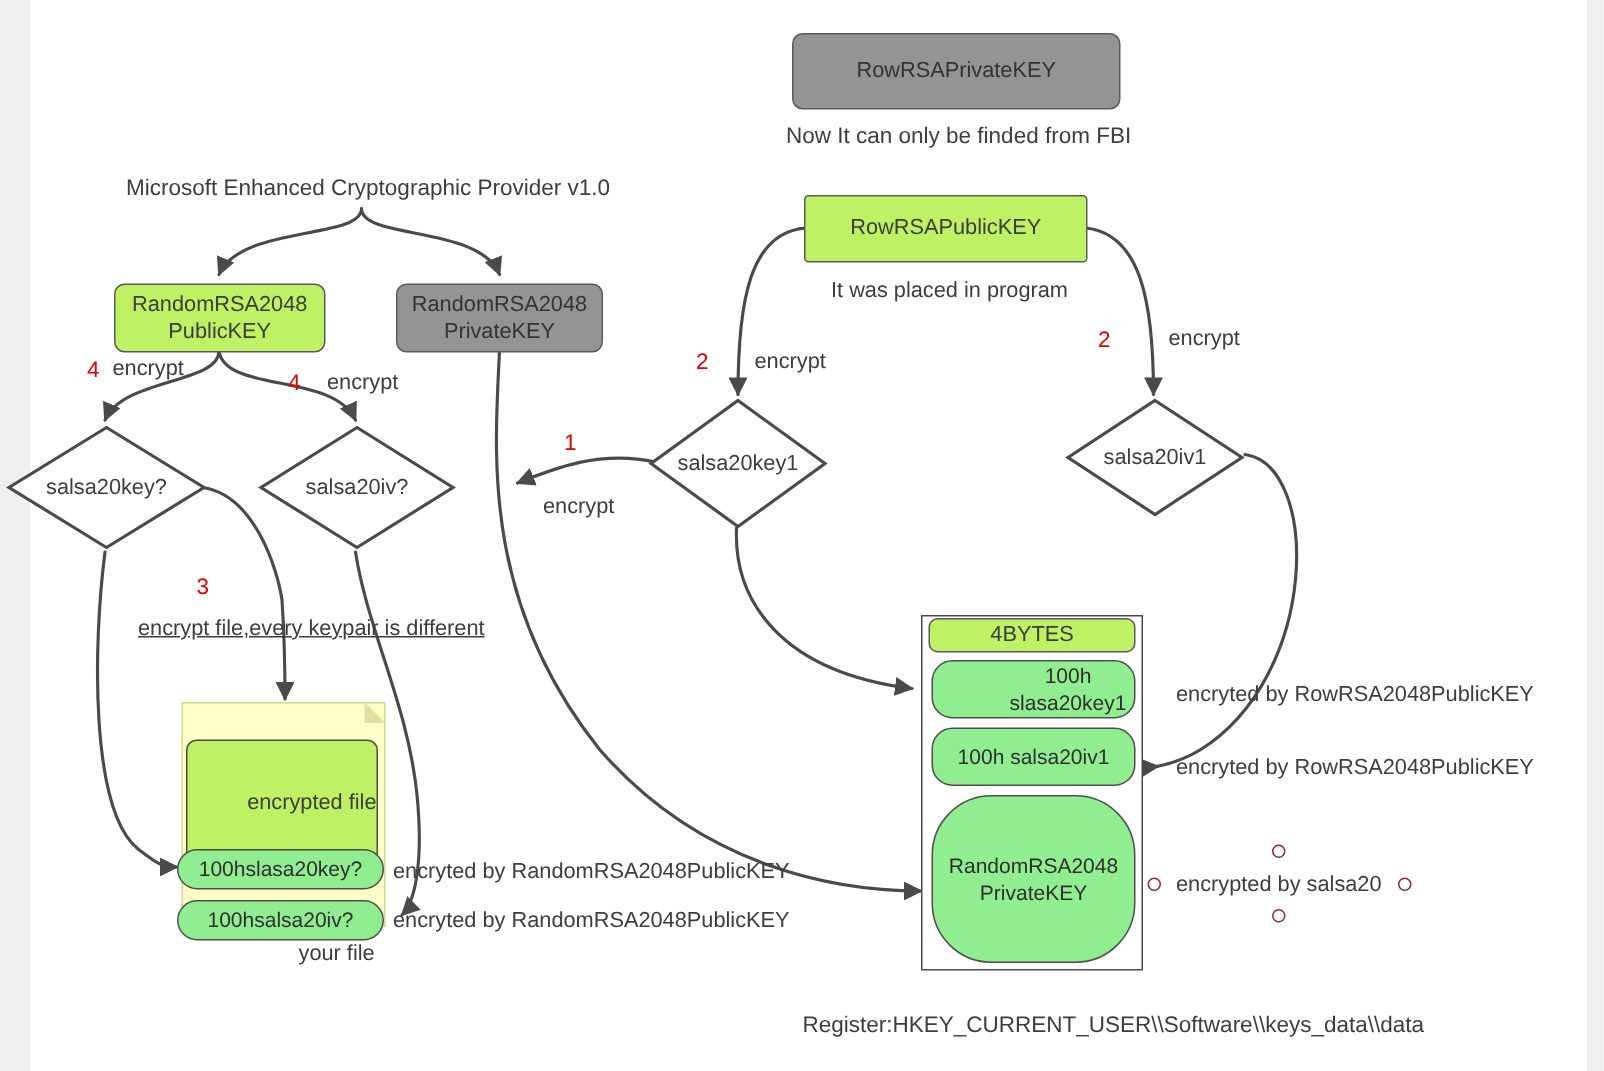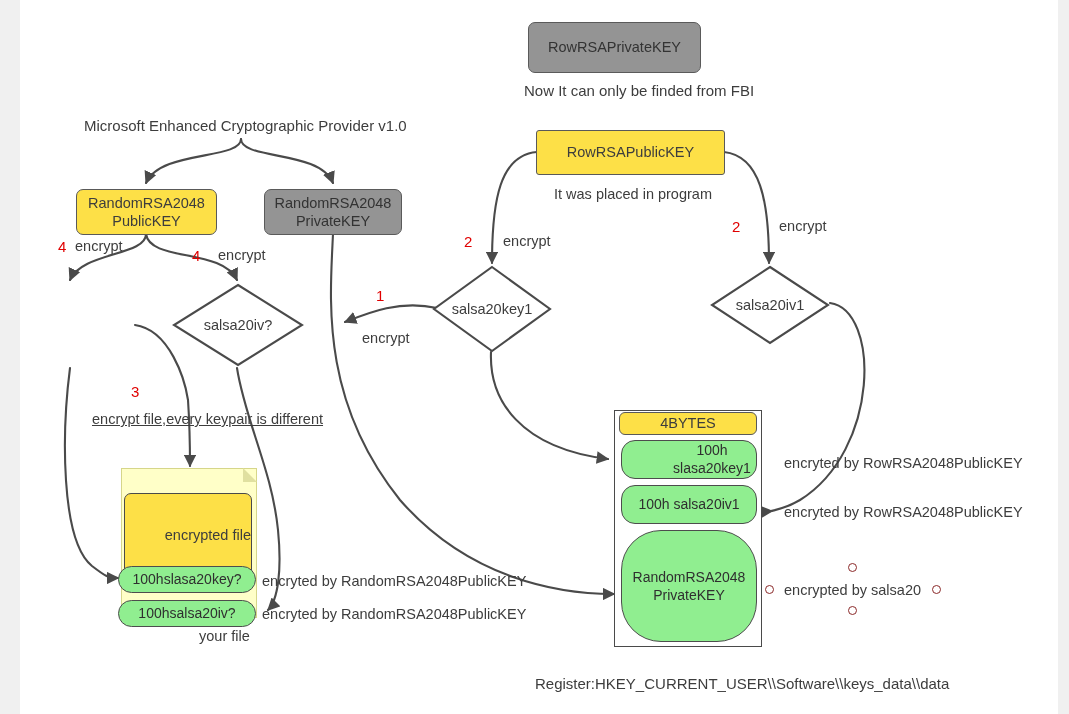--- a/index.html
+++ b/index.html
@@ -47,21 +47,21 @@
     align-items: center;
     justify-content: center;
     text-align: center;
     line-height: 1.25;
   }
 
   
   .box {
     border: 1.6px solid #595959;
     border-radius: 7px;
-    background: #fde047;
+    background: #bef264;
     font-size: 14.5px;
     color: #3d3d3d;
   }
   .box-gray {
     background: #949494;
     color: #333333;
     border-color: #5a5a5a;
   }
   .box-square {
     border-radius: 3px;
@@ -178,21 +178,21 @@
       <path d="M 830,303 C 880,310 880,450 800,500 C 780,512 760,512 772,511" marker-end="url(#arrow)"></path>
 
       <path d="M 70,368 C 62,430 60,540 92,566 C 105,576 108,578 118,578" marker-end="url(#arrow)"></path>
 
       <path d="M 135,325 C 170,330 185,380 188,400 C 190,430 190,450 190,466" marker-end="url(#arrow)"></path>
 
       <path d="M 237,368 C 245,420 272,470 278,530 C 282,570 278,600 268,610" marker-end="url(#arrow)"></path>
     </g>
   </svg>
 
-  <div class="node box box-gray" style="left:528px; top:22px; width:173px; height:51px;">
+  <div class="node box box-gray" style="left:528px; top:22px; width:219px; height:51px;">
     <span>RowRSAPrivateKEY</span>
   </div>
   <div class="caption caption-lg" style="left:524px; top:82px;">Now It can only be finded from FBI</div>
 
   <div class="caption caption-lg" style="left:84px; top:117px;">Microsoft Enhanced Cryptographic Provider v1.0</div>
 
   <div class="node box" style="left:76px; top:189px; width:141px; height:46px; flex-direction:column;">
     <span>RandomRSA2048</span>
     <span>PublicKEY</span>
   </div>
@@ -200,20 +200,26 @@
   <div class="node box box-gray" style="left:264px; top:189px; width:138px; height:46px; flex-direction:column;">
     <span>RandomRSA2048</span>
     <span>PrivateKEY</span>
   </div>
 
   <div class="num" style="left:58px; top:238px;">4</div>
   <div class="caption" style="left:75px; top:238px;">encrypt</div>
   <div class="num" style="left:192px; top:247px;">4</div>
   <div class="caption" style="left:218px; top:247px;">encrypt</div>
 
+  <div class="diamond" style="left:4px; top:283px; width:134px; height:84px;">
+    <svg width="134" height="84" viewBox="0 0 134 84">
+      <polygon points="67,2 132,42 67,82 2,42" fill="#ffffff" stroke="#4a4a4a" stroke-width="2.1"></polygon>
+    </svg>
+    <span class="dlabel">salsa20key?</span>
+  </div>
 
   <div class="diamond" style="left:172px; top:283px; width:132px; height:84px;text-align:center;">
     <svg width="132" height="84" viewBox="0 0 132 84">
       <polygon points="66,2 130,42 66,82 2,42" fill="#ffffff" stroke="#4a4a4a" stroke-width="2.1"></polygon>
     </svg>
     <span class="dlabel">salsa20iv?</span>
   </div>
 
   <div class="num" style="left:131px; top:383px;">3</div>
   <div class="caption" style="left:92px; top:411px;text-decoration:underline;">encrypt file,every keypair is different</div>

